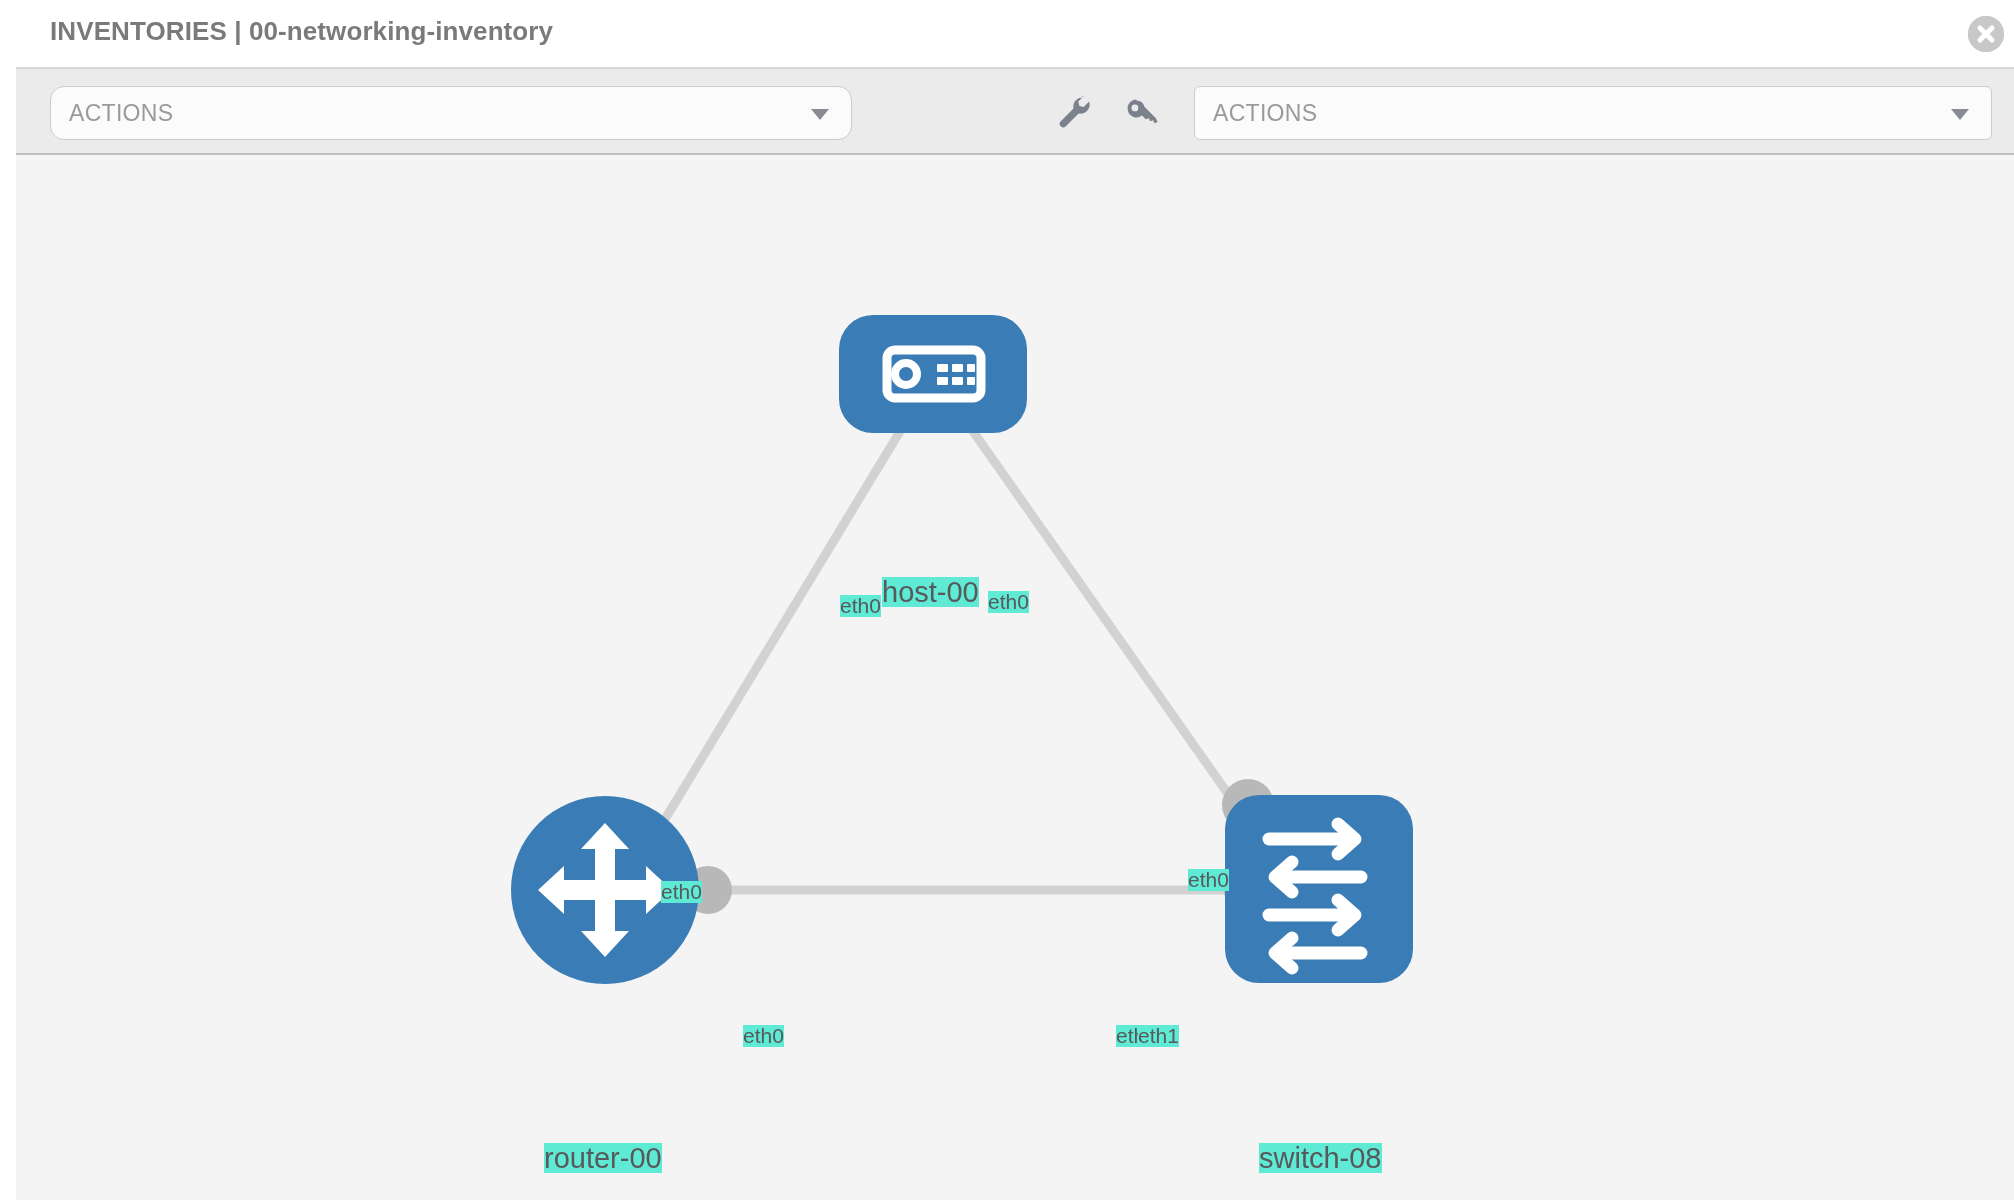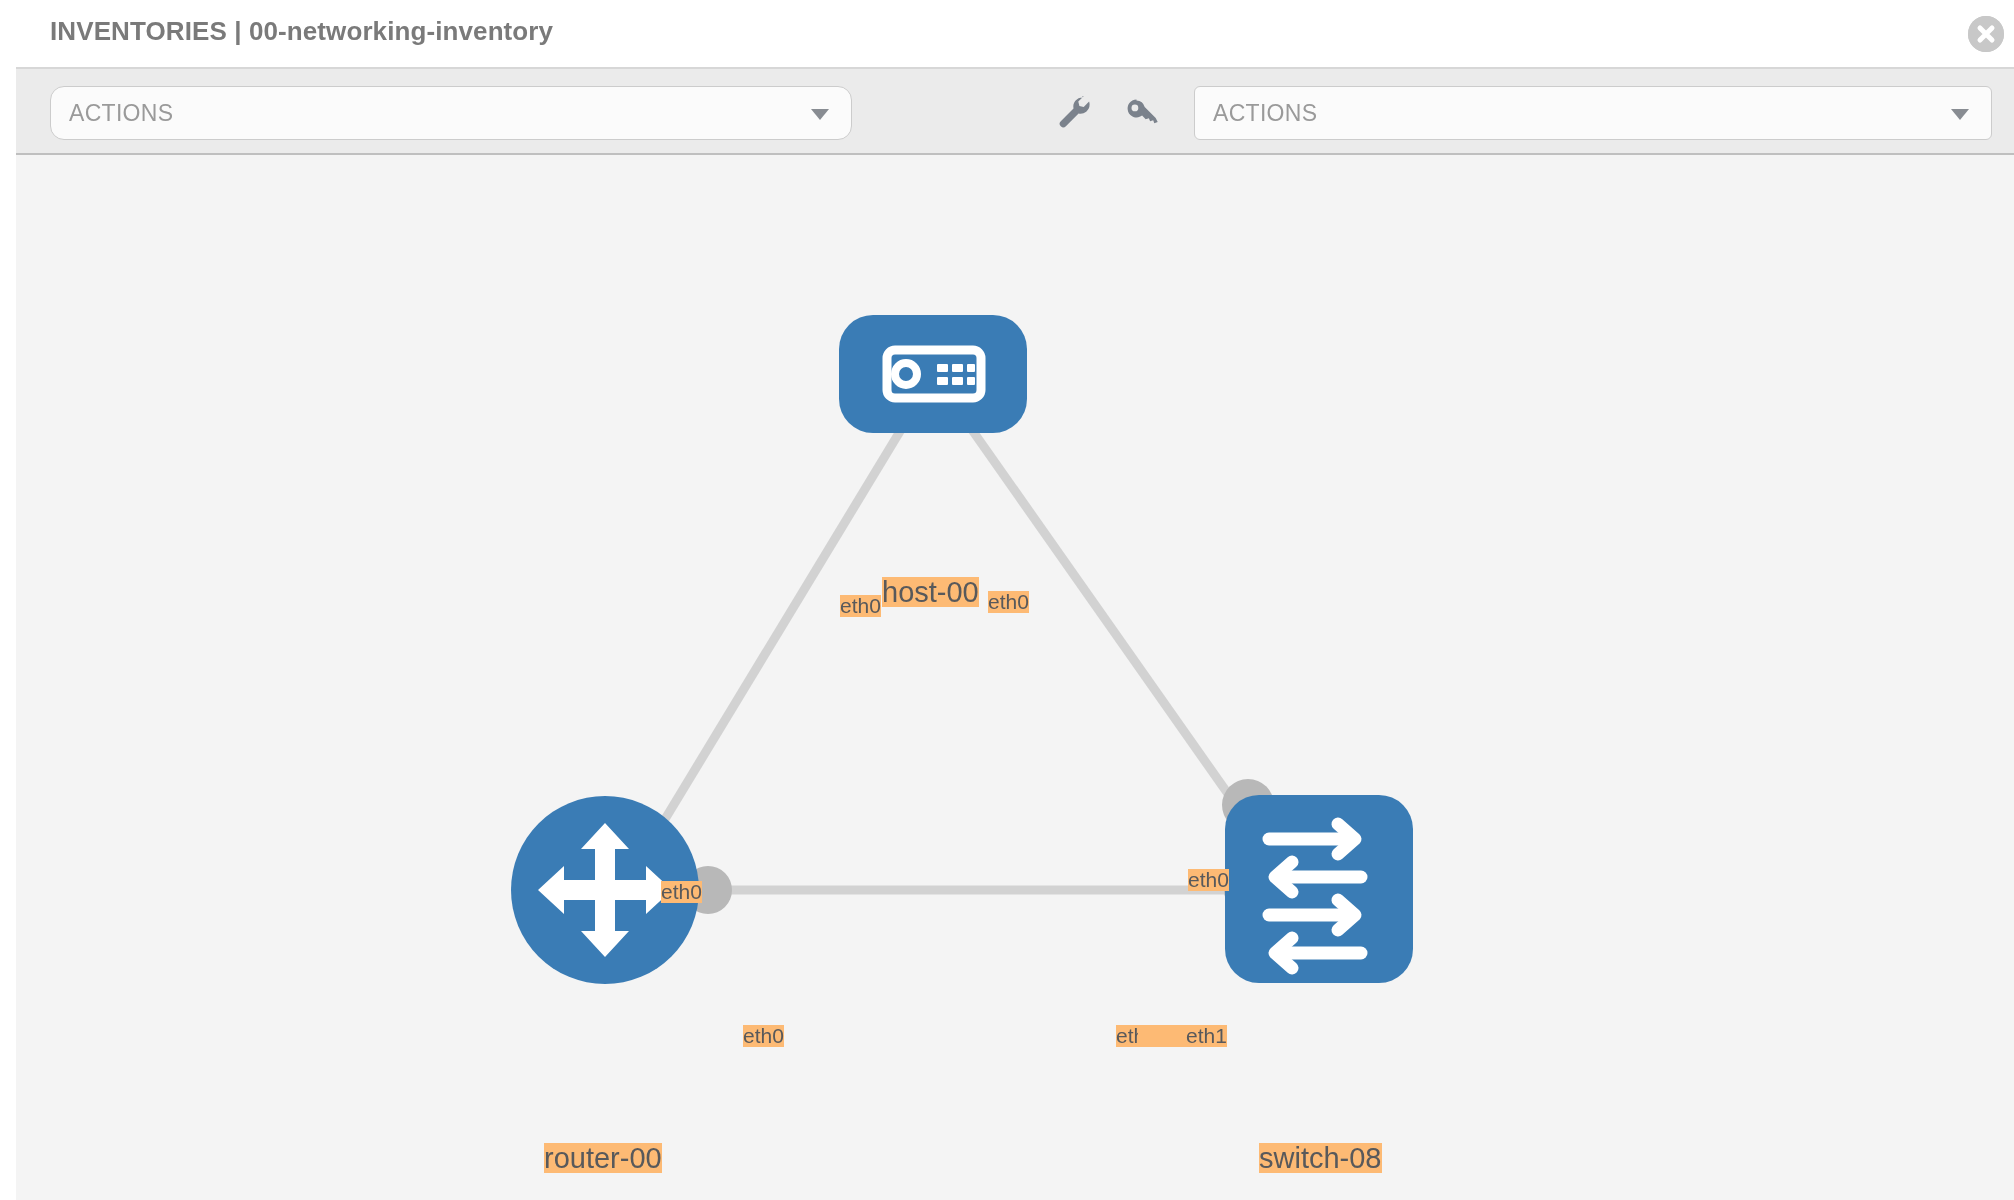--- a/index.html
+++ b/index.html
@@ -130,21 +130,21 @@
   .topology-svg {
     position: absolute;
     left: 0; top: 0;
     width: 2014px;
     height: 1045px;
   }
 
   
   .nodelabel {
     position: absolute;
-    background: #fdba74;
+    background: #5eead4;
     color: #58595b;
     white-space: nowrap;
     line-height: 1.05;
   }
   .nodelabel.big   { font-size: 29px; }
   .nodelabel.iface { font-size: 21px; }
 </style>
 </head>
 <body>
 
@@ -260,20 +260,20 @@
     <div>
       <div class="nodelabel iface" style="left:824px; top:440px;">eth0</div>
       <div class="nodelabel big" style="left:866px; top:422px;">host-00</div>
       <div class="nodelabel iface" style="left:972px; top:436px;">eth0</div>
 
       <div class="nodelabel iface" style="left:645px; top:726px;">eth0</div>
       <div class="nodelabel iface" style="left:1172px; top:714px;">eth0</div>
 
       <div class="nodelabel iface" style="left:727px; top:870px;">eth0</div>
       <div class="nodelabel iface" style="left:1100px; top:870px;">eth</div>
-      <div class="nodelabel iface" style="left:1122px; top:870px;padding-left:48px;">eth1</div>
+      <div class="nodelabel iface" style="left:1122px; top:870px;">eth1</div>
 
       <div class="nodelabel big" style="left:528px; top:988px;">router-00</div>
       <div class="nodelabel big" style="left:1243px; top:988px;">switch-08</div>
     </div>
 
   </div>
 </div>
 
 </body></html>

